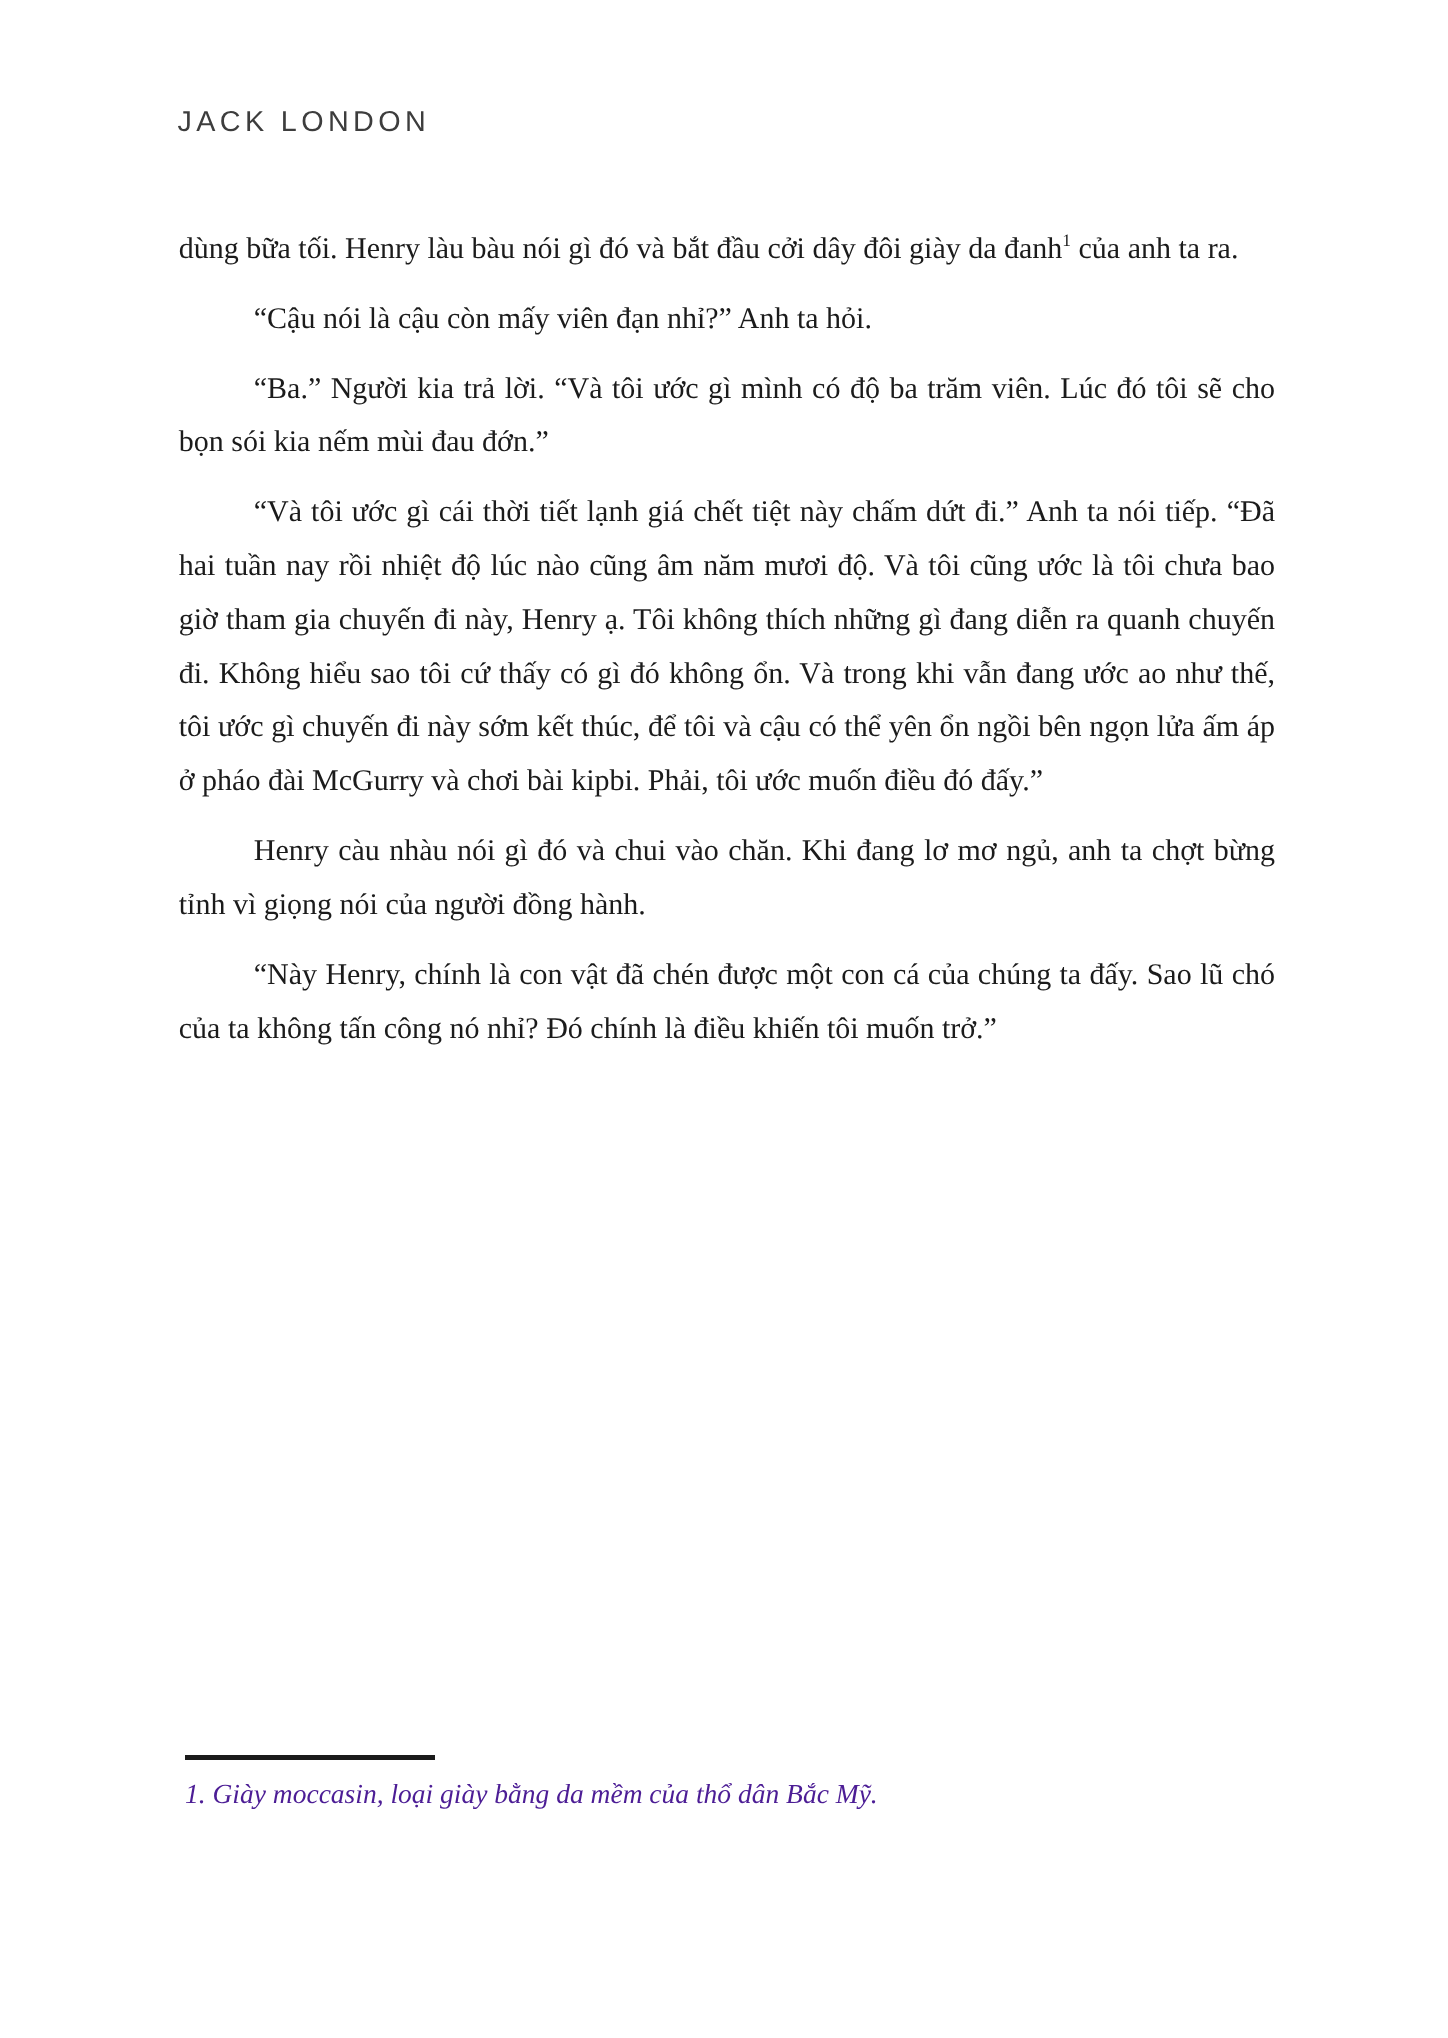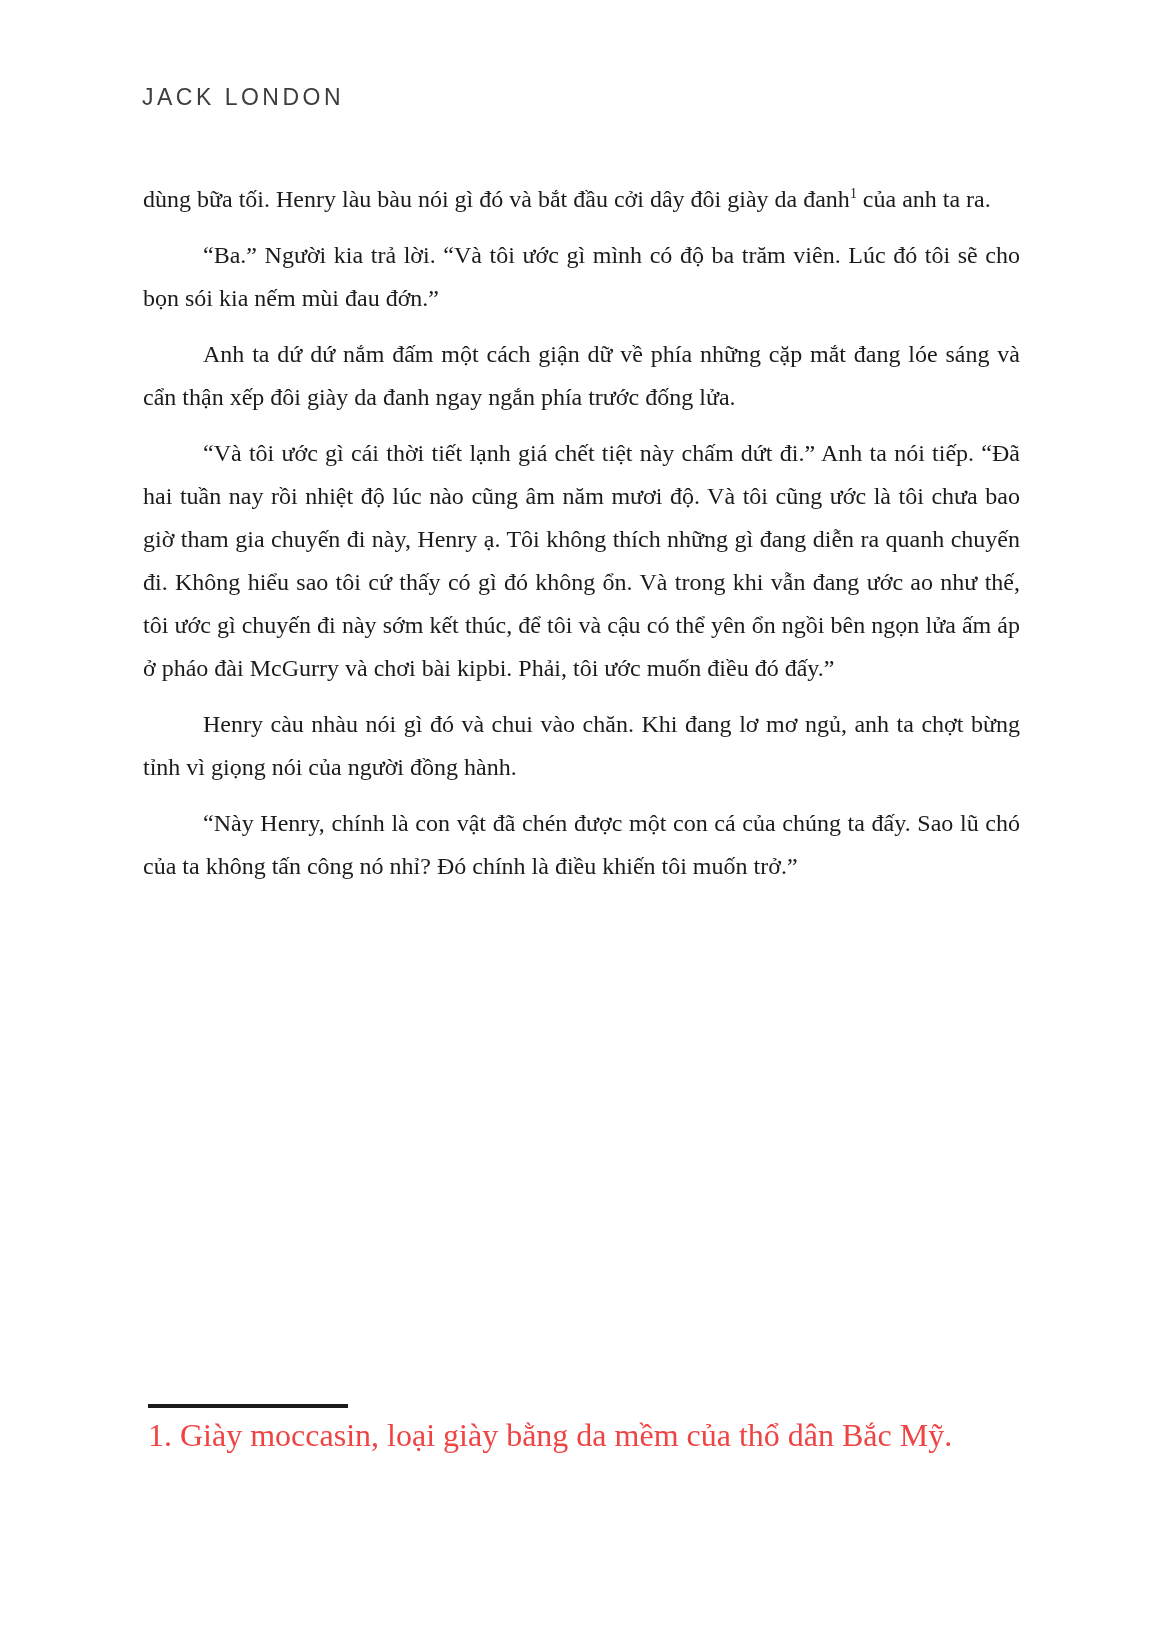--- a/index.html
+++ b/index.html
@@ -52,23 +52,24 @@
     top: 1404px;
     width: 872px;
   }
   .footnote-rule {
     width: 200px;
     height: 0;
     border-top: 4px solid #1b1b1b;
     margin-bottom: 10px;
   }
   .footnote-text {
-    font-size: 32px;
+    font-size: 22px;
     line-height: 34px;
-    color: #ef4444;
+    color: #4c1d95;
+    font-style: italic;
   }
   .page-number {
     position: absolute;
     left: 0;
     top: 1568px;
     width: 1158px;
     text-align: center;
     font-size: 29px;
     color: #1b1b1b;
   }
@@ -77,24 +78,24 @@
 <body>
 
 <div class="page">
 
   <div class="running-header">JACK LONDON</div>
 
   <div class="body-text">
 
     <p class="no-indent"><span>dùng bữa tối. Henry làu bàu nói gì đó và bắt đầu cởi dây đôi giày da đanh</span><sup>1</sup><span> của anh ta ra.</span></p>
 
+    <p>“Cậu nói là cậu còn mấy viên đạn nhỉ?” Anh ta hỏi.</p>
 
     <p>“Ba.” Người kia trả lời. “Và tôi ước gì mình có độ ba trăm viên. Lúc đó tôi sẽ cho bọn sói kia nếm mùi đau đớn.”</p>
 
-    <p>Anh ta dứ dứ nắm đấm một cách giận dữ về phía những cặp mắt đang lóe sáng và cẩn thận xếp đôi giày da đanh ngay ngắn phía trước đống lửa.</p>
 
     <p>“Và tôi ước gì cái thời tiết lạnh giá chết tiệt này chấm dứt đi.” Anh ta nói tiếp. “Đã hai tuần nay rồi nhiệt độ lúc nào cũng âm năm mươi độ. Và tôi cũng ước là tôi chưa bao giờ tham gia chuyến đi này, Henry ạ. Tôi không thích những gì đang diễn ra quanh chuyến đi. Không hiểu sao tôi cứ thấy có gì đó không ổn. Và trong khi vẫn đang ước ao như thế, tôi ước gì chuyến đi này sớm kết thúc, để tôi và cậu có thể yên ổn ngồi bên ngọn lửa ấm áp ở pháo đài McGurry và chơi bài kipbi. Phải, tôi ước muốn điều đó đấy.”</p>
 
     <p>Henry càu nhàu nói gì đó và chui vào chăn. Khi đang lơ mơ ngủ, anh ta chợt bừng tỉnh vì giọng nói của người đồng hành.</p>
 
     <p>“Này Henry, chính là con vật đã chén được một con cá của chúng ta đấy. Sao lũ chó của ta không tấn công nó nhỉ? Đó chính là điều khiến tôi muốn trở.”</p>
 
 
   </div>
 

